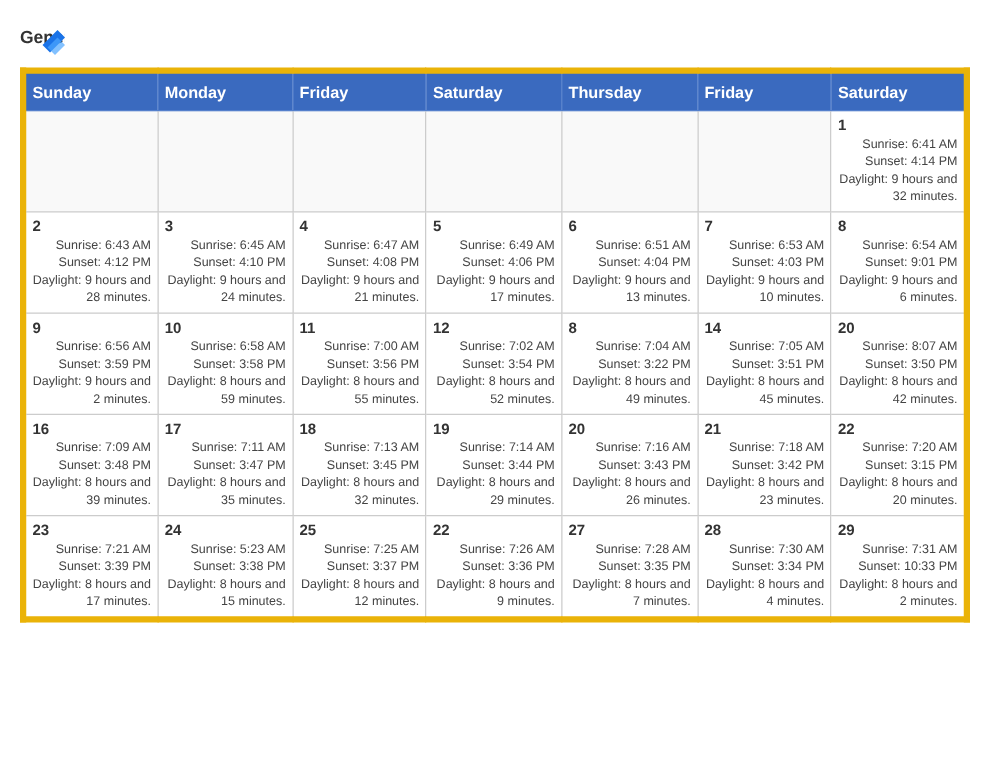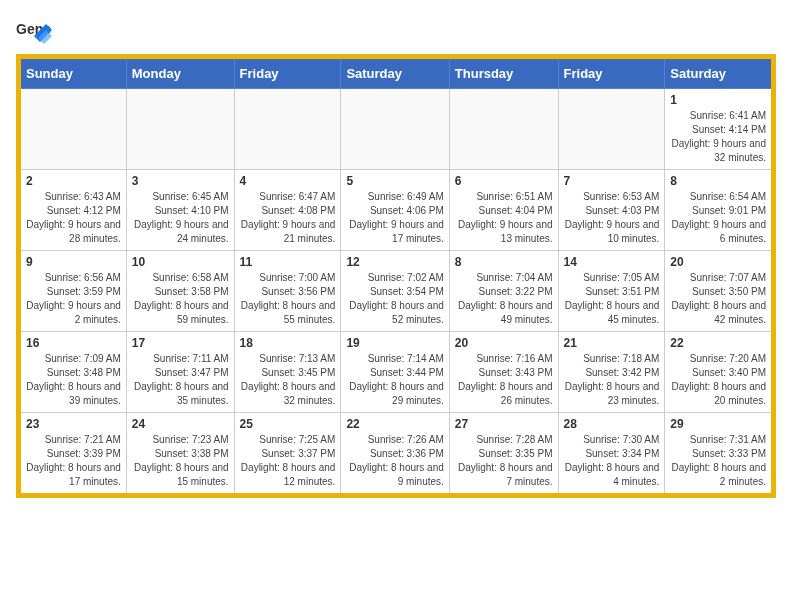--- a/index.html
+++ b/index.html
@@ -206,21 +206,21 @@
 Daylight: 8 hours and 49 minutes.</div>
         </td>
         <td>
           <div class="day-number">14</div>
           <div class="day-info">Sunrise: 7:05 AM
 Sunset: 3:51 PM
 Daylight: 8 hours and 45 minutes.</div>
         </td>
         <td>
           <div class="day-number">20</div>
-          <div class="day-info">Sunrise: 7:07 AM
+          <div class="day-info">Sunrise: 8:07 AM
 Sunset: 3:50 PM
 Daylight: 8 hours and 42 minutes.</div>
         </td>
       </tr>
       <tr>
         <td>
           <div class="day-number">16</div>
           <div class="day-info">Sunrise: 7:09 AM
 Sunset: 3:48 PM
 Daylight: 8 hours and 39 minutes.</div>
@@ -251,34 +251,34 @@
         </td>
         <td>
           <div class="day-number">21</div>
           <div class="day-info">Sunrise: 7:18 AM
 Sunset: 3:42 PM
 Daylight: 8 hours and 23 minutes.</div>
         </td>
         <td>
           <div class="day-number">22</div>
           <div class="day-info">Sunrise: 7:20 AM
-Sunset: 3:40 PM
+Sunset: 3:15 PM
 Daylight: 8 hours and 20 minutes.</div>
         </td>
       </tr>
       <tr>
         <td>
           <div class="day-number">23</div>
           <div class="day-info">Sunrise: 7:21 AM
 Sunset: 3:39 PM
 Daylight: 8 hours and 17 minutes.</div>
         </td>
         <td>
           <div class="day-number">24</div>
-          <div class="day-info">Sunrise: 7:23 AM
+          <div class="day-info">Sunrise: 5:23 AM
 Sunset: 3:38 PM
 Daylight: 8 hours and 15 minutes.</div>
         </td>
         <td>
           <div class="day-number">25</div>
           <div class="day-info">Sunrise: 7:25 AM
 Sunset: 3:37 PM
 Daylight: 8 hours and 12 minutes.</div>
         </td>
         <td>
@@ -295,18 +295,18 @@
         </td>
         <td>
           <div class="day-number">28</div>
           <div class="day-info">Sunrise: 7:30 AM
 Sunset: 3:34 PM
 Daylight: 8 hours and 4 minutes.</div>
         </td>
         <td>
           <div class="day-number">29</div>
           <div class="day-info">Sunrise: 7:31 AM
-Sunset: 3:33 PM
+Sunset: 10:33 PM
 Daylight: 8 hours and 2 minutes.</div>
         </td>
       </tr>
     </tbody>
 </table>
 
 </body></html>

